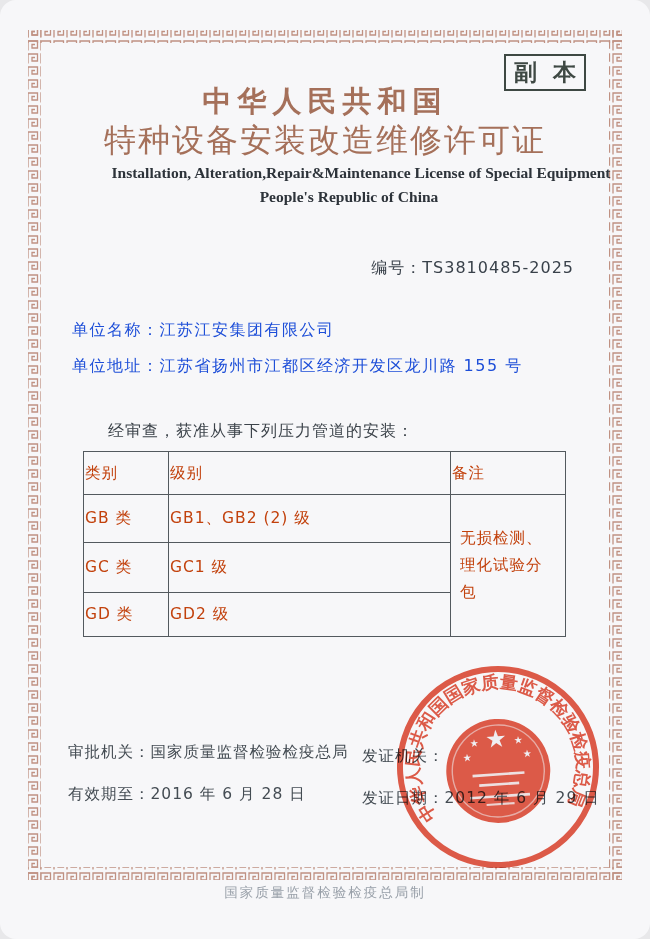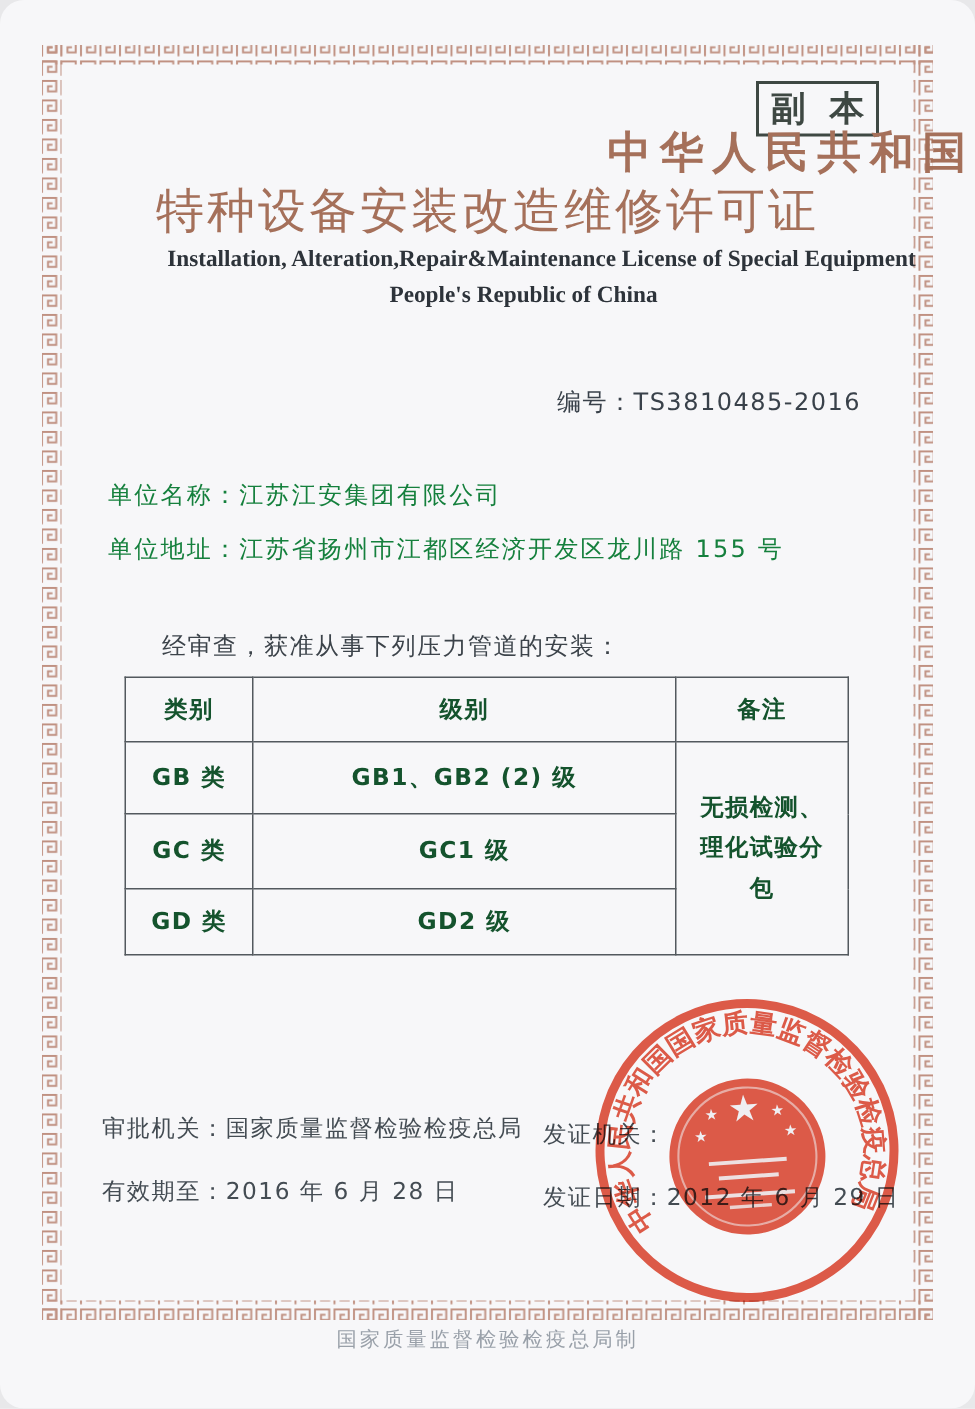--- a/index.html
+++ b/index.html
@@ -14,21 +14,21 @@
     border-radius:16px;
   }
   .frame{position:absolute;left:0;top:0;}
   .copy-badge{
     position:absolute;top:54px;left:504px;width:78px;height:33px;
     border:2.5px solid #3e4843;color:#3e4843;
     display:flex;align-items:center;justify-content:center;
     font-size:23px;font-weight:700;letter-spacing:4px;text-indent:4px;
   }
   .title-cn1{
-    position:absolute;top:82px;left:0;width:100%;text-align:right;
+    position:absolute;top:82px;left:0;width:100%;text-align:center;
     font-size:29px;font-weight:700;color:#a5705a;letter-spacing:6px;
   }
   .title-cn2{
     position:absolute;top:119px;left:0;width:100%;text-align:center;
     font-size:32px;font-weight:400;color:#a5705a;letter-spacing:2px;
   }
   .title-en1{
     position:absolute;top:164px;left:0;width:100%;text-align:center;
     font-family:"Liberation Serif", serif;
     font-size:15.5px;font-weight:700;color:#2d333a;padding-left:36px;
@@ -39,32 +39,32 @@
     font-size:15.5px;font-weight:700;color:#2d333a;padding-left:24px;
   }
   .subtitle{
     position:absolute;top:221px;left:0;width:100%;text-align:center;
     font-size:24px;font-weight:600;letter-spacing:5px;color:#39414a;
   }
   .license-no{
     position:absolute;top:258px;left:0;right:76px;text-align:right;
     font-size:16px;color:#39414a;letter-spacing:1px;
   }
-  .info-line{position:absolute;left:72px;font-size:16px;color:#15803d;letter-spacing:1.5px;}
+  .info-line{position:absolute;left:72px;font-size:16px;color:#1d4ed8;letter-spacing:1.5px;}
   .info-name{top:320px;}
   .info-addr{top:356px;}
   .intro{position:absolute;top:421px;left:108px;font-size:16px;color:#3c434a;letter-spacing:1px;}
   table.scope{
     position:absolute;top:451px;left:83px;
     width:482px;border-collapse:collapse;table-layout:fixed;
   }
   table.scope th, table.scope td{
     border:1.6px solid #53595e;
-    text-align:center;vertical-align:middle;
-    font-size:15.5px;color:#14532d;font-weight:700;
+    text-align:left;vertical-align:middle;
+    font-size:15.5px;color:#c2410c;font-weight:400;
     letter-spacing:1px;
   }
   table.scope th{height:40px;}
   .row1 td{height:45px;}
   .row2 td{height:47px;}
   .row3 td{height:41px;}
   td.remark-cell{padding:0 9px;text-align:left;line-height:1.75;}
   td.remark-cell span{display:block;}
   .foot-line{position:absolute;font-size:15.5px;color:#444c53;letter-spacing:1px;}
   .fl-approve{top:742px;left:68px;}
@@ -98,21 +98,21 @@
   </svg>
 
   <div class="copy-badge">副 本</div>
 
   <div class="title-cn1">中华人民共和国</div>
   <div class="title-cn2">特种设备安装改造维修许可证</div>
   <div class="title-en1">Installation, Alteration,Repair&amp;Maintenance License of Special Equipment</div>
   <div class="title-en2">People's Republic of China</div>
 
   <div class="license-no">
-    <span>编号：</span><span>TS3810485-2016</span>
+    <span>编号：</span><span>TS3810485-2025</span>
   </div>
 
   <div class="info-line info-name">
     <span>单位名称：</span><span>江苏江安集团有限公司</span>
   </div>
   <div class="info-line info-addr">
     <span>单位地址：</span><span>江苏省扬州市江都区经济开发区龙川路 155 号</span>
   </div>
 
   <div class="intro">经审查，获准从事下列压力管道的安装：</div>

